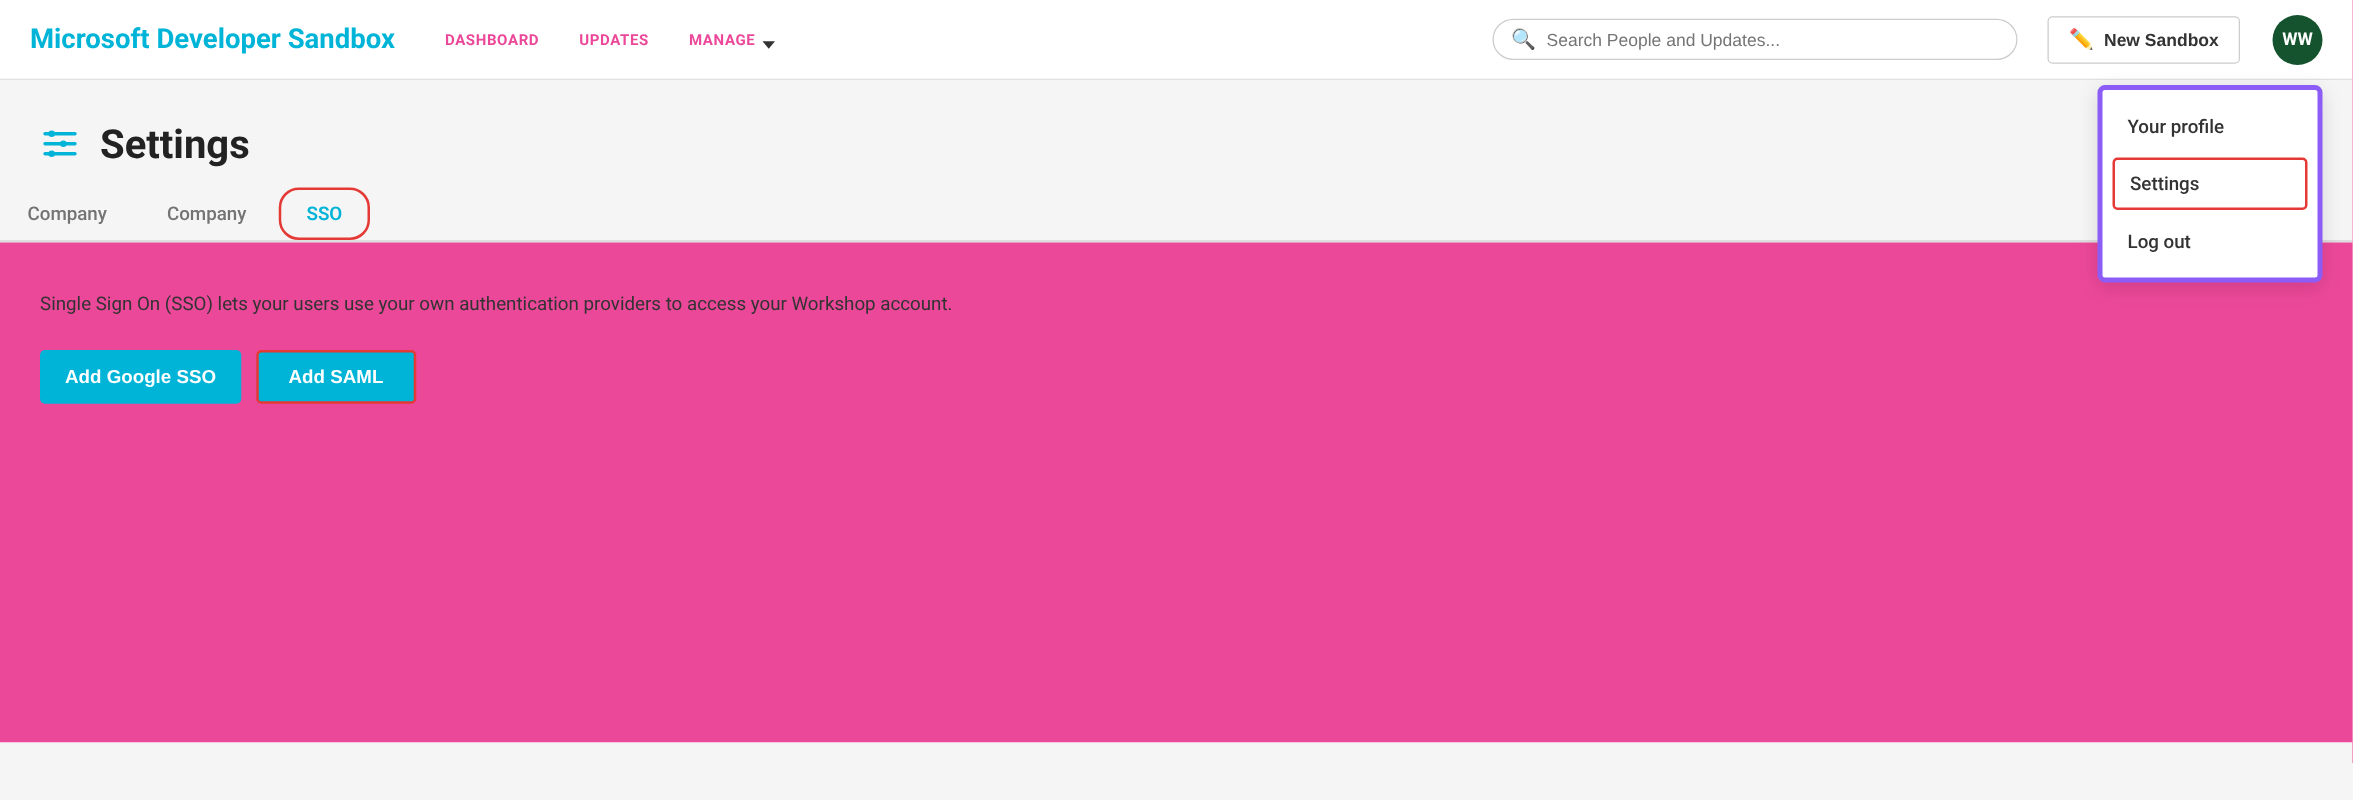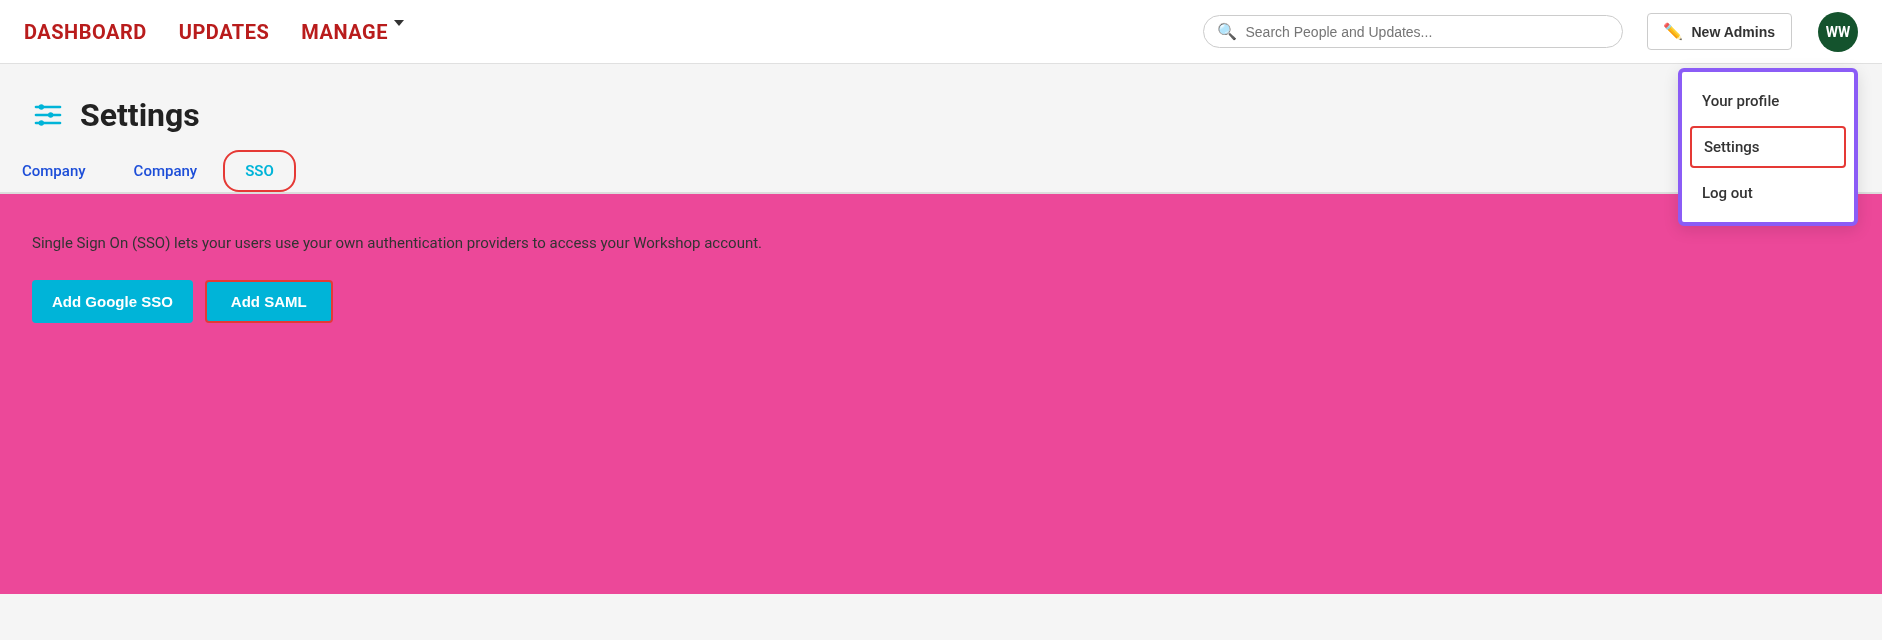--- a/index.html
+++ b/index.html
@@ -24,30 +24,30 @@
       white-space: nowrap;
       cursor: pointer;
     }
     .header-nav {
       display: flex;
       align-items: center;
       gap: 32px;
       flex: 1;
     }
     .nav-item {
-      font-size: 20px;
-      font-weight: 700;
-      color: #b91c1c;
+      font-size: 12px;
+      font-weight: 700;
+      color: #ec4899;
       cursor: pointer;
       letter-spacing: 0.5px;
       text-transform: uppercase;
     }
     .nav-manage {
       display: flex;
-      align-items: flex-start;
+      align-items: flex-end;
       gap: 4px;
     }
     .chevron-down {
       display: inline-block;
       width: 0;
       height: 0;
       border-left: 5px solid transparent;
       border-right: 5px solid transparent;
       border-top: 6px solid #333;
       margin-left: 2px;
@@ -170,21 +170,21 @@
       padding: 16px 0 0 0;
       display: flex;
       align-items: flex-end;
       border-bottom: 2px solid #ddd;
       margin-left: 0;
     }
     .tab {
       padding: 10px 20px;
       font-size: 15px;
       font-weight: 500;
-      color: #1d4ed8;
+      color: #737373;
       cursor: pointer;
       border: 2px solid transparent;
       border-radius: 2px;
       margin-right: 4px;
       background: transparent;
     }
     .tab.active {
       color: #00b4d8;
       border: 2px solid #e53935;
       border-radius: 16px;
@@ -224,38 +224,39 @@
       border-radius: 4px;
       font-size: 15px;
       font-weight: 600;
       cursor: pointer;
     }
   </style>
 </head>
 <body>
 
 <header class="header">
+  <div class="header-logo">Microsoft Developer Sandbox</div>
   <nav class="header-nav">
     <span class="nav-item">DASHBOARD</span>
     <span class="nav-item">UPDATES</span>
     <span class="nav-item nav-manage">
       <span>MANAGE</span>
       <span class="chevron-down"></span>
     </span>
   </nav>
   <div class="search-container">
     <div class="search-input-wrap">
       <span class="search-icon-svg">🔍</span>
       <input class="search-input" type="text" placeholder="Search People and Updates..." style="">
     </div>
   </div>
   <div class="header-actions">
     <button class="new-update-btn">
       <span class="pencil-icon">✏️</span>
-      <span>New Admins</span>
+      <span>New Sandbox</span>
     </button>
     <div class="avatar">WW</div>
   </div>
 </header>
 
 <div class="dropdown-menu">
   <div class="dropdown-item">Your profile</div>
   <div class="dropdown-item active">Settings</div>
   <div class="dropdown-item">Log out</div>
 </div>

